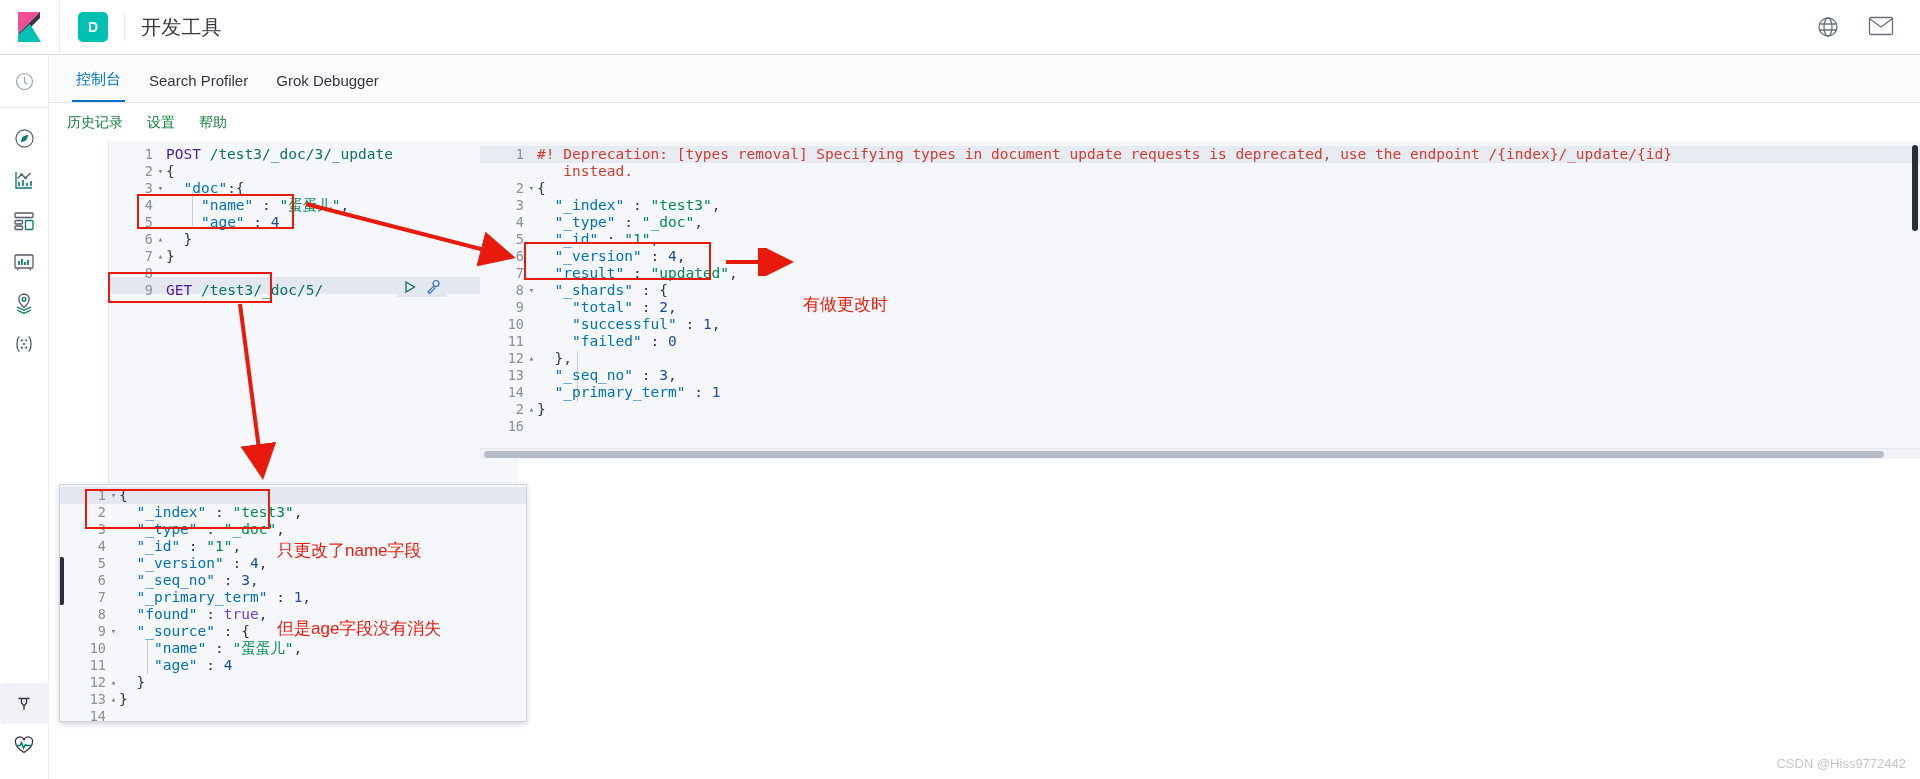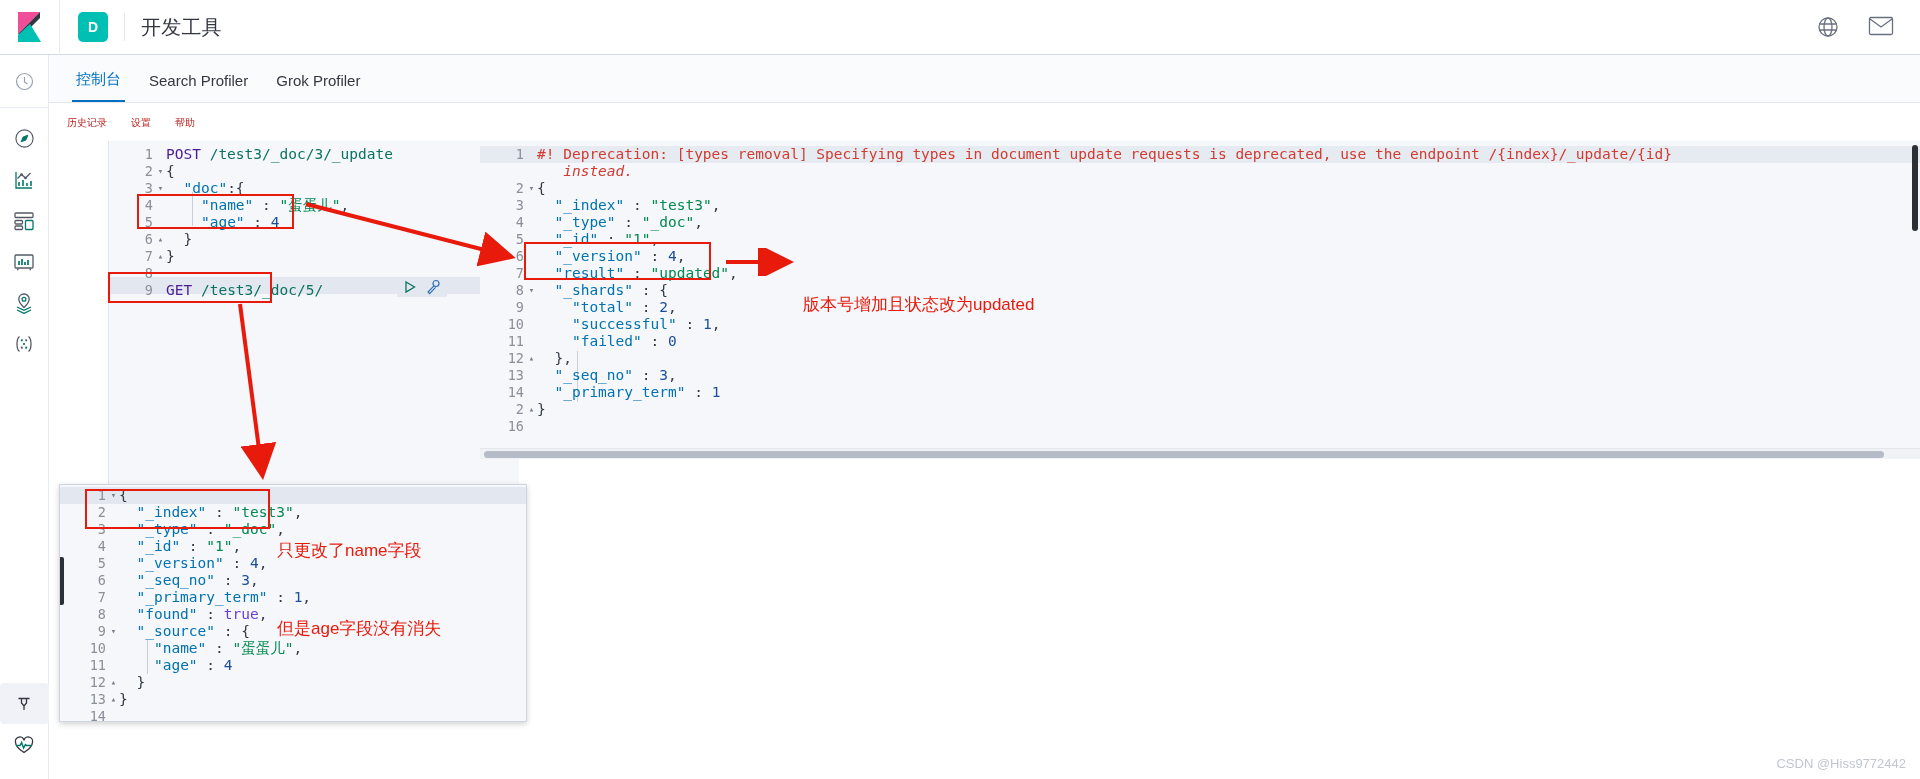--- a/index.html
+++ b/index.html
@@ -61,21 +61,21 @@
   .tab.active::after {
     content: ""; position: absolute; left: 10px; right: 10px; bottom: 0;
     height: 2px; background: #0071c2;
   }
 
   
   .console-menu {
     position: absolute; left: 49px; top: 104px; width: 1871px; height: 37px;
     background: #fff; display: flex; align-items: center; padding-left: 18px; gap: 24px;
   }
-  .menu-item { font-size: 10px; color: #b91c1c; cursor: pointer; text-align: center; }
+  .menu-item { font-size: 14px; color: #15803d; cursor: pointer; text-align: center; }
 
   
   .editor-wrap { position: absolute; left: 49px; top: 141px; width: 1871px; height: 638px; background: #fff; }
 
   .pane-left {
     position: absolute; left: 59px; top: 0; width: 411px; height: 530px;
     background: #f5f7fa; border-left: 1px solid #e3e6ec;
   }
   .pane-right {
     position: absolute; left: 431px; top: 0; width: 1440px; height: 318px;
@@ -256,21 +256,21 @@
           <path d="M11 17.5S2.5 12 2.5 7.2A4.2 4.2 0 0 1 11 5.4a4.2 4.2 0 0 1 8.5 1.8c0 4.8-8.5 10.3-8.5 10.3z"></path>
           <path d="M3 10.5h4l1.6-3 2 5.5 1.8-3.4 1.2 1h5" stroke="#00786a" stroke-width="1.5" fill="none"></path>
         </svg>
       </div>
     </div>
   </div>
 
   <div class="tabs">
     <div class="tab active">控制台</div>
     <div class="tab">Search Profiler</div>
-    <div class="tab">Grok Profiler</div>
+    <div class="tab">Grok Debugger</div>
   </div>
 
   <div class="console-menu">
     <span class="menu-item">历史记录</span>
     <span class="menu-item">设置</span>
     <span class="menu-item">帮助</span>
   </div>
 
   <div class="editor-wrap">
 
@@ -305,21 +305,21 @@
         <div class="thumb" style="left:4px; width:300px;"></div>
       </div>
     </div>
 
     <div class="pane-right">
       <div class="pane-right-inner">
         <div class="row-hl" style="top:5px;width:1440px;background:#e6ebf2;"></div>
         <div class="indent-guide" style="left:97px; top:210px; height:51px;"></div>
         <div id="resp-lines">
             <div class="ln code" style="left: 0px; top: 5px;"><span class="lnum" style="width: 46px;">1</span><span class="fold"></span><span class="ltext"><span class="tok-warn">#! Deprecation: [types removal] Specifying types in document update requests is deprecated, use the endpoint /{index}/_update/{id}</span></span></div>
-            <div class="ln code" style="left: 0px; top: 22px; font-style: italic;"><span class="lnum" style="width: 46px;"></span><span class="fold"></span><span class="ltext"><span class="tok-warn">   instead.</span></span></div>
+            <div class="ln code" style="left: 0px; top: 22px;"><span class="lnum" style="width: 46px;"></span><span class="fold"></span><span class="ltext"><span class="tok-warn">   instead.</span></span></div>
             <div class="ln code" style="left: 0px; top: 39px;"><span class="lnum" style="width: 46px;">2</span><span class="fold">▾</span><span class="ltext"><span class="tok-punct">{</span></span></div>
             <div class="ln code" style="left: 0px; top: 56px;"><span class="lnum" style="width: 46px;">3</span><span class="fold"></span><span class="ltext"><span class="tok-punct"> </span><span class="tok-punct"> </span><span class="tok-key">"_index"</span><span class="tok-punct"> </span><span class="tok-punct">:</span><span class="tok-punct"> </span><span class="tok-str">"test3"</span><span class="tok-punct">,</span></span></div>
             <div class="ln code" style="left: 0px; top: 73px;"><span class="lnum" style="width: 46px;">4</span><span class="fold"></span><span class="ltext"><span class="tok-punct"> </span><span class="tok-punct"> </span><span class="tok-key">"_type"</span><span class="tok-punct"> </span><span class="tok-punct">:</span><span class="tok-punct"> </span><span class="tok-str">"_doc"</span><span class="tok-punct">,</span></span></div>
             <div class="ln code" style="left: 0px; top: 90px;"><span class="lnum" style="width: 46px;">5</span><span class="fold"></span><span class="ltext"><span class="tok-punct"> </span><span class="tok-punct"> </span><span class="tok-key">"_id"</span><span class="tok-punct"> </span><span class="tok-punct">:</span><span class="tok-punct"> </span><span class="tok-str">"1"</span><span class="tok-punct">,</span></span></div>
             <div class="ln code" style="left: 0px; top: 107px;"><span class="lnum" style="width: 46px;">6</span><span class="fold"></span><span class="ltext"><span class="tok-punct"> </span><span class="tok-punct"> </span><span class="tok-key">"_version"</span><span class="tok-punct"> </span><span class="tok-punct">:</span><span class="tok-punct"> </span><span class="tok-num">4</span><span class="tok-punct">,</span></span></div>
             <div class="ln code" style="left: 0px; top: 124px;"><span class="lnum" style="width: 46px;">7</span><span class="fold"></span><span class="ltext"><span class="tok-punct"> </span><span class="tok-punct"> </span><span class="tok-key">"result"</span><span class="tok-punct"> </span><span class="tok-punct">:</span><span class="tok-punct"> </span><span class="tok-str">"updated"</span><span class="tok-punct">,</span></span></div>
             <div class="ln code" style="left: 0px; top: 141px;"><span class="lnum" style="width: 46px;">8</span><span class="fold">▾</span><span class="ltext"><span class="tok-punct"> </span><span class="tok-punct"> </span><span class="tok-key">"_shards"</span><span class="tok-punct"> </span><span class="tok-punct">:</span><span class="tok-punct"> </span><span class="tok-punct">{</span></span></div>
             <div class="ln code" style="left: 0px; top: 158px;"><span class="lnum" style="width: 46px;">9</span><span class="fold"></span><span class="ltext"><span class="tok-punct"> </span><span class="tok-punct"> </span><span class="tok-punct"> </span><span class="tok-punct"> </span><span class="tok-key">"total"</span><span class="tok-punct"> </span><span class="tok-punct">:</span><span class="tok-punct"> </span><span class="tok-num">2</span><span class="tok-punct">,</span></span></div>
             <div class="ln code" style="left: 0px; top: 175px;"><span class="lnum" style="width: 46px;">10</span><span class="fold"></span><span class="ltext"><span class="tok-punct"> </span><span class="tok-punct"> </span><span class="tok-punct"> </span><span class="tok-punct"> </span><span class="tok-key">"successful"</span><span class="tok-punct"> </span><span class="tok-punct">:</span><span class="tok-punct"> </span><span class="tok-num">1</span><span class="tok-punct">,</span></span></div>
             <div class="ln code" style="left: 0px; top: 192px;"><span class="lnum" style="width: 46px;">11</span><span class="fold"></span><span class="ltext"><span class="tok-punct"> </span><span class="tok-punct"> </span><span class="tok-punct"> </span><span class="tok-punct"> </span><span class="tok-key">"failed"</span><span class="tok-punct"> </span><span class="tok-punct">:</span><span class="tok-punct"> </span><span class="tok-num">0</span></span></div>
@@ -375,21 +375,21 @@
   <svg class="redline" style="position:absolute; left:724px; top:248px; width:80px; height:28px; background:none;">
     <defs>
       <marker id="ah2" markerWidth="9" markerHeight="9" refX="7" refY="4.5" orient="auto">
         <path d="M0,0 L9,4.5 L0,9 z" fill="#e81a0c"></path>
       </marker>
     </defs>
     <line x1="2" y1="14" x2="62" y2="14" stroke="#e81a0c" stroke-width="4" marker-end="url(#ah2)"></line>
   </svg>
 
   <div class="anno-text" style="left:803px; top:240px;">
-    <div>版本号增加且状态改为updated</div>
+    <div>有做更改时</div>
   </div>
 
   <div class="redbox" style="left:108px; top:272px; width:164px; height:31px;"></div>
 
   <svg class="redline" style="position:absolute; left:222px; top:300px; width:60px; height:200px; background:none;">
     <defs>
       <marker id="ah3" markerWidth="9" markerHeight="9" refX="7" refY="4.5" orient="auto">
         <path d="M0,0 L9,4.5 L0,9 z" fill="#e81a0c"></path>
       </marker>
     </defs>

